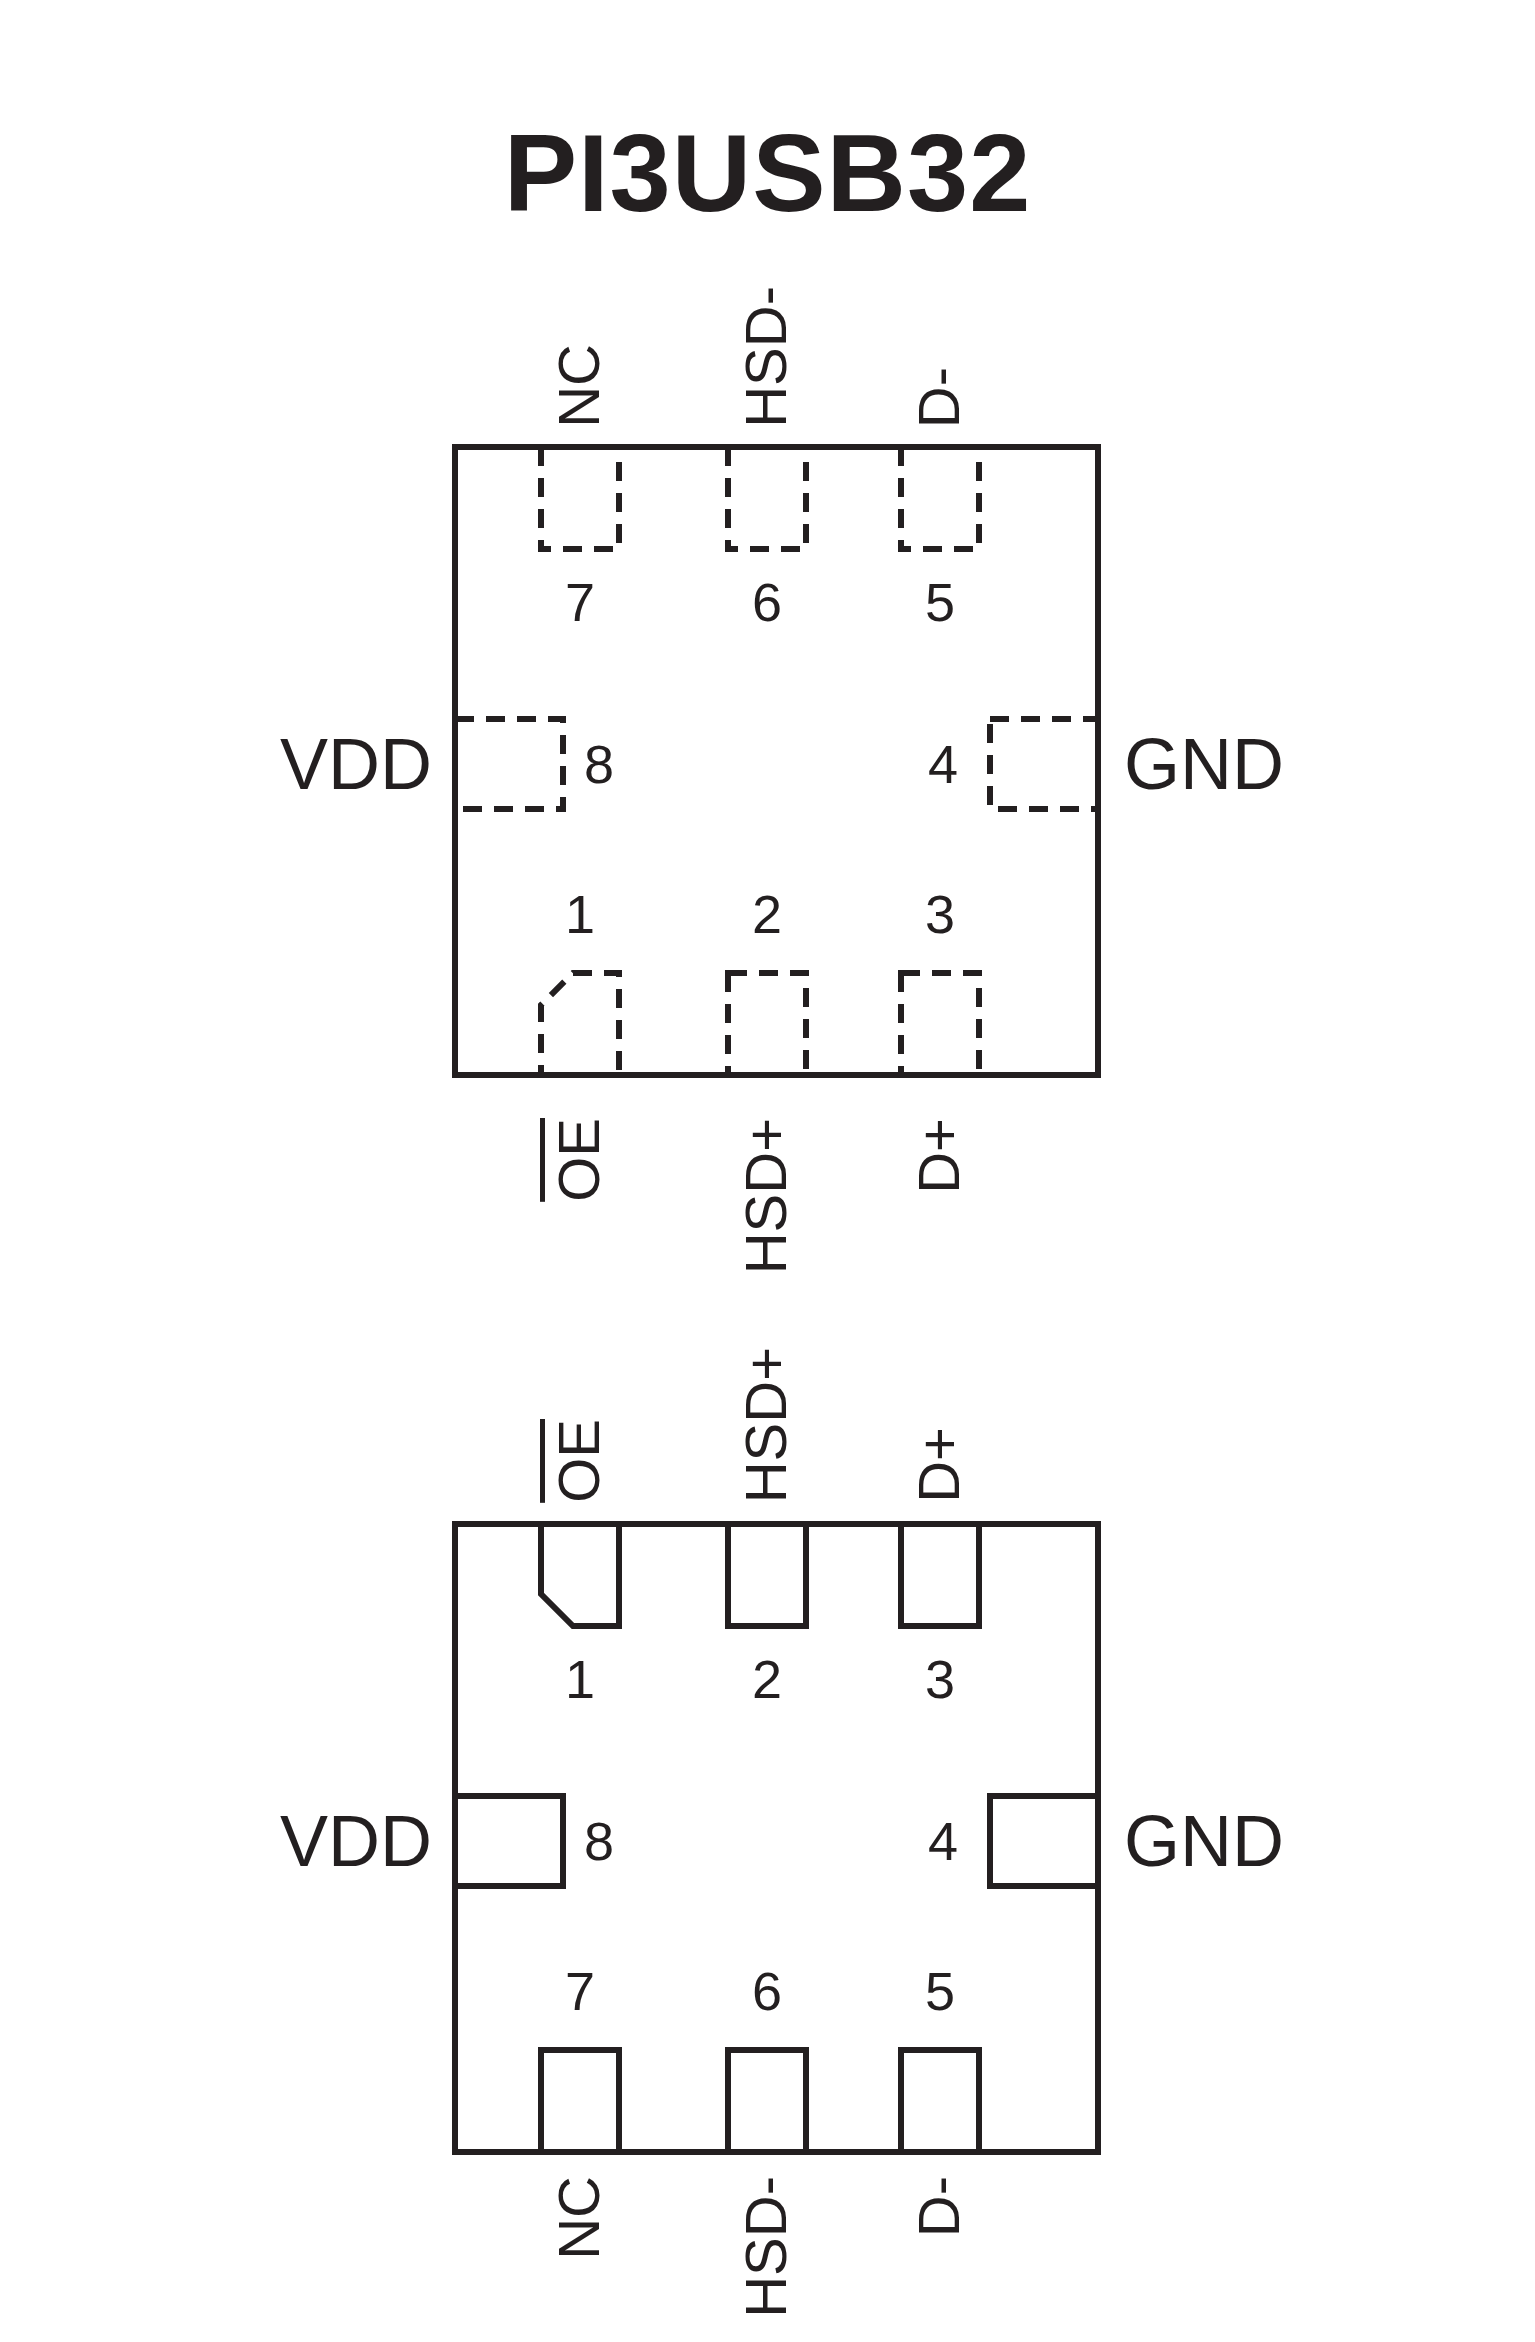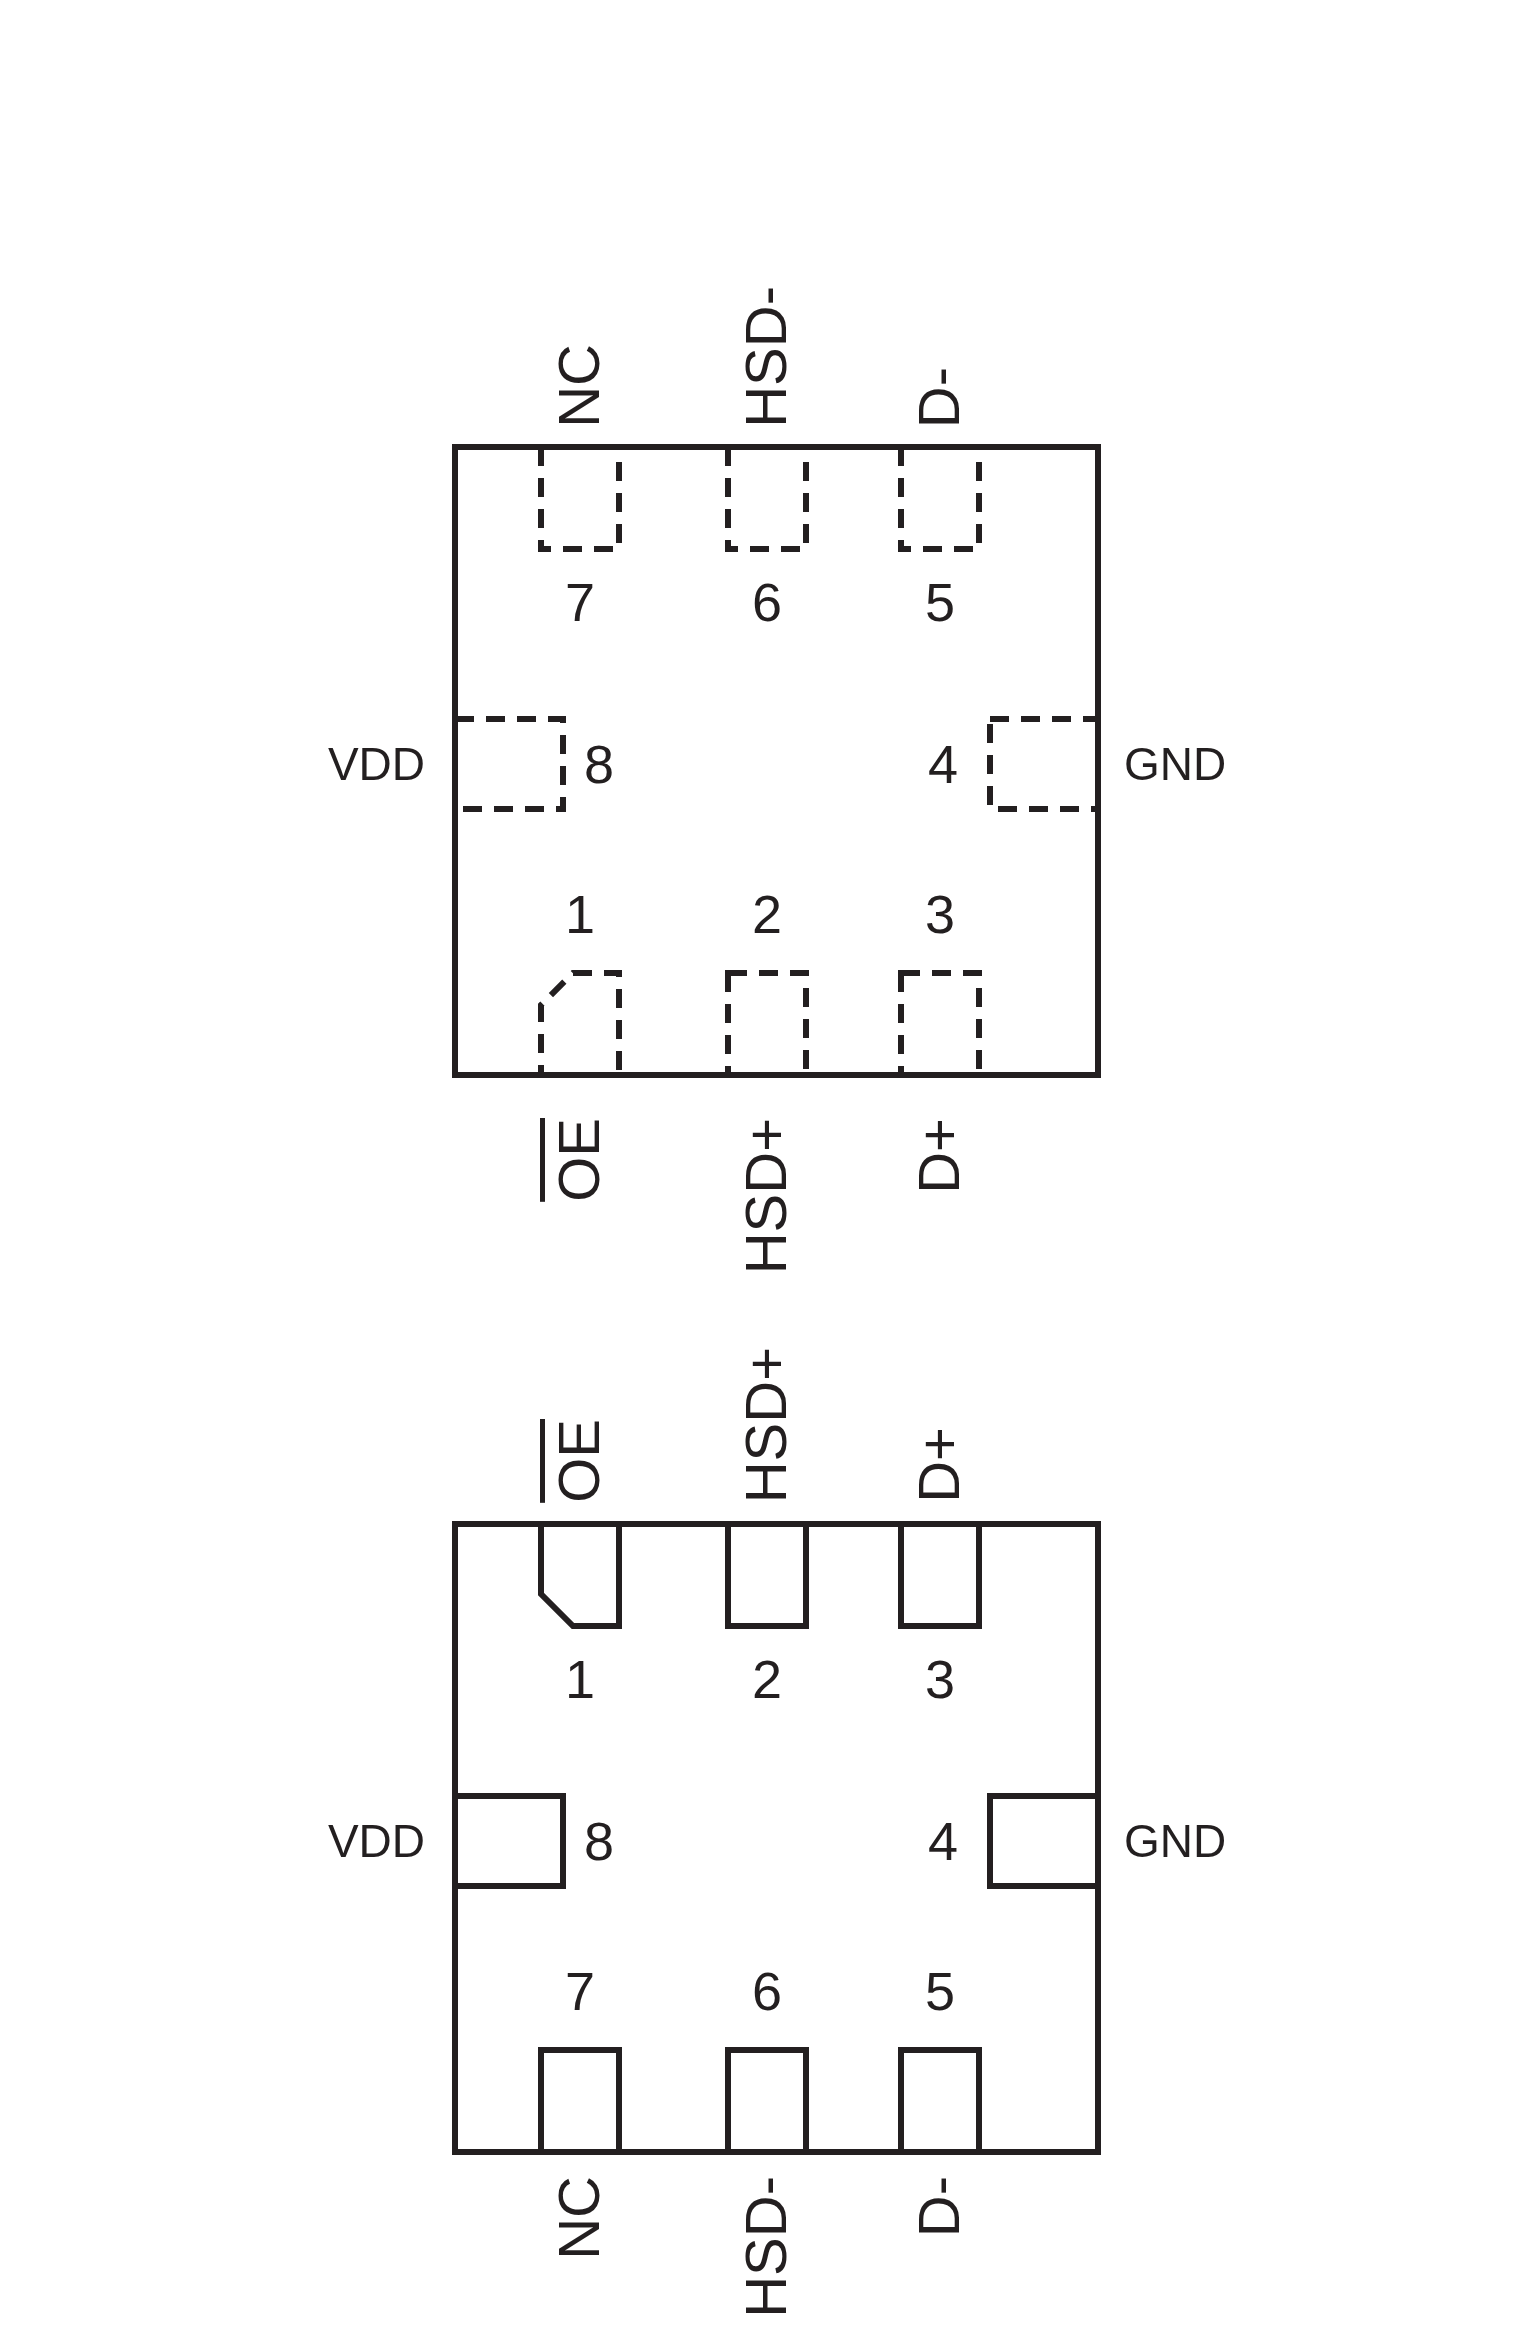--- a/index.html
+++ b/index.html
@@ -48,29 +48,30 @@
     transform:rotate(180deg);
     font-size:58px; line-height:64px; white-space:nowrap;
   }
   .overline {
     text-decoration:overline;
     text-decoration-thickness:5px;
   }
 
   
   .hlabel {
-    position:absolute; font-size:46px; line-height:64px; white-space:nowrap;
+    position:absolute; font-size:72px; line-height:64px; white-space:nowrap;
   }
   .hlabel.right-align { text-align:right; }
 </style>
 </head>
 <body>
 
 <div class="page">
 
+  <h1 class="title">PI3USB32</h1>
 
   <div class="chip chip1">
 
     <svg class="pad" style="left:80px;top:-6px" width="84" height="108" viewBox="0 0 84 108">
       <rect x="3" y="3" width="78" height="102" fill="none" stroke="#231f20" stroke-width="6" stroke-dasharray="19 12"></rect>
     </svg>
     <svg class="pad" style="left:267px;top:-6px" width="84" height="108" viewBox="0 0 84 108">
       <rect x="3" y="3" width="78" height="102" fill="none" stroke="#231f20" stroke-width="6" stroke-dasharray="19 12"></rect>
     </svg>
     <svg class="pad" style="left:440px;top:-6px" width="84" height="108" viewBox="0 0 84 108">

